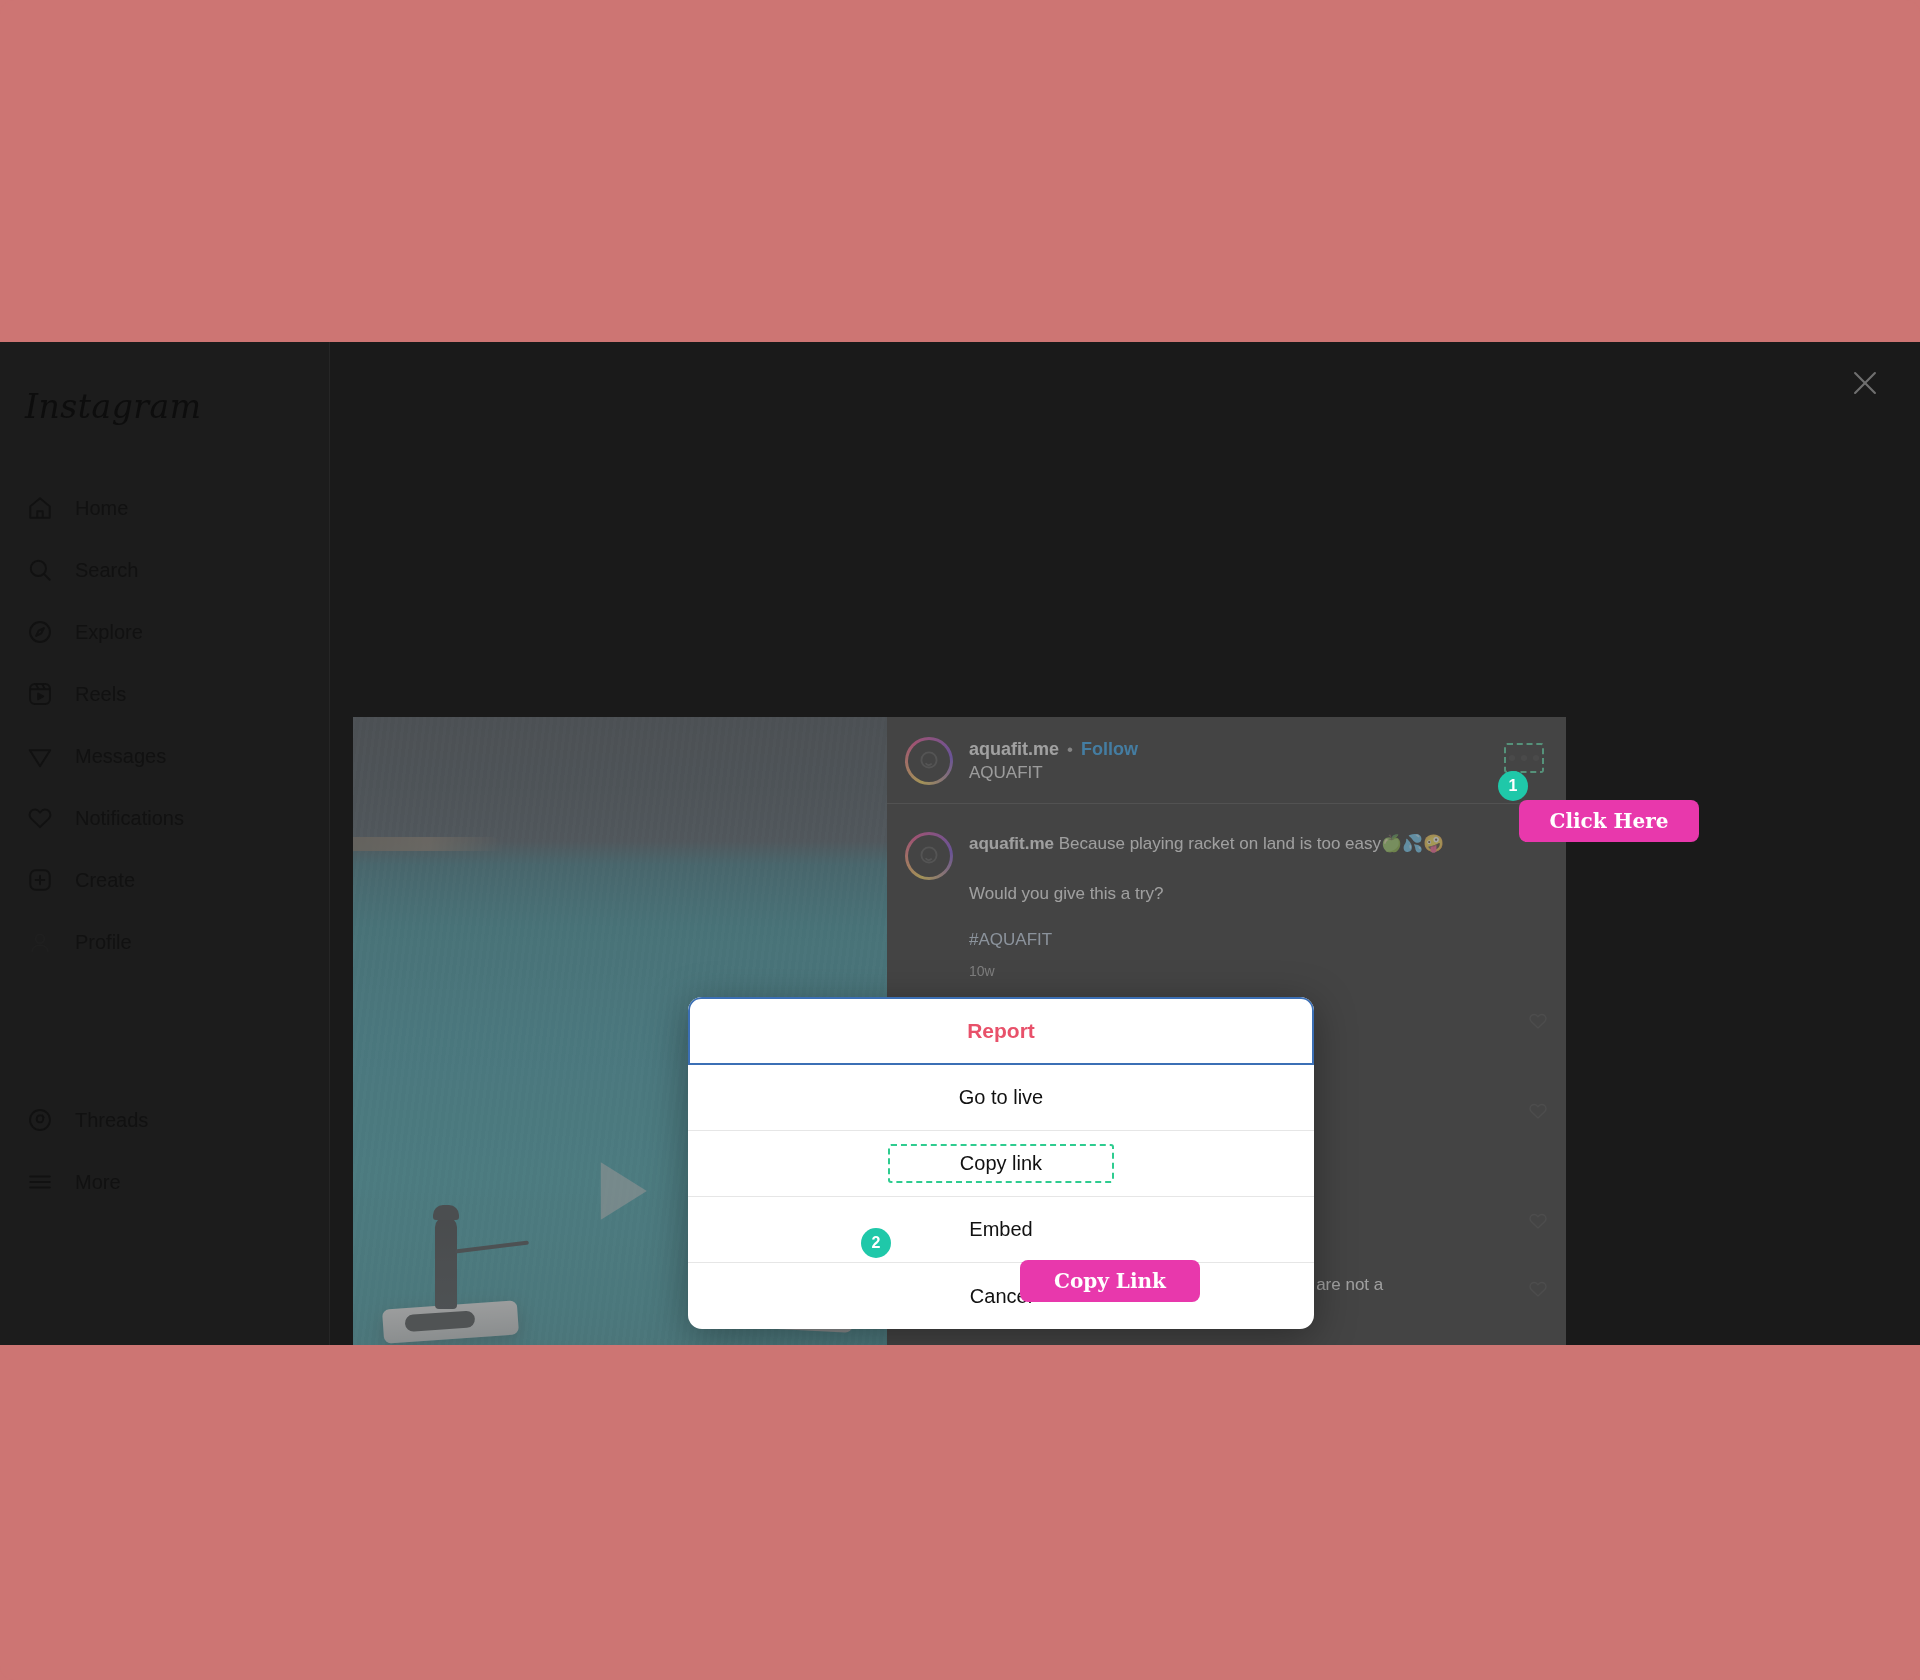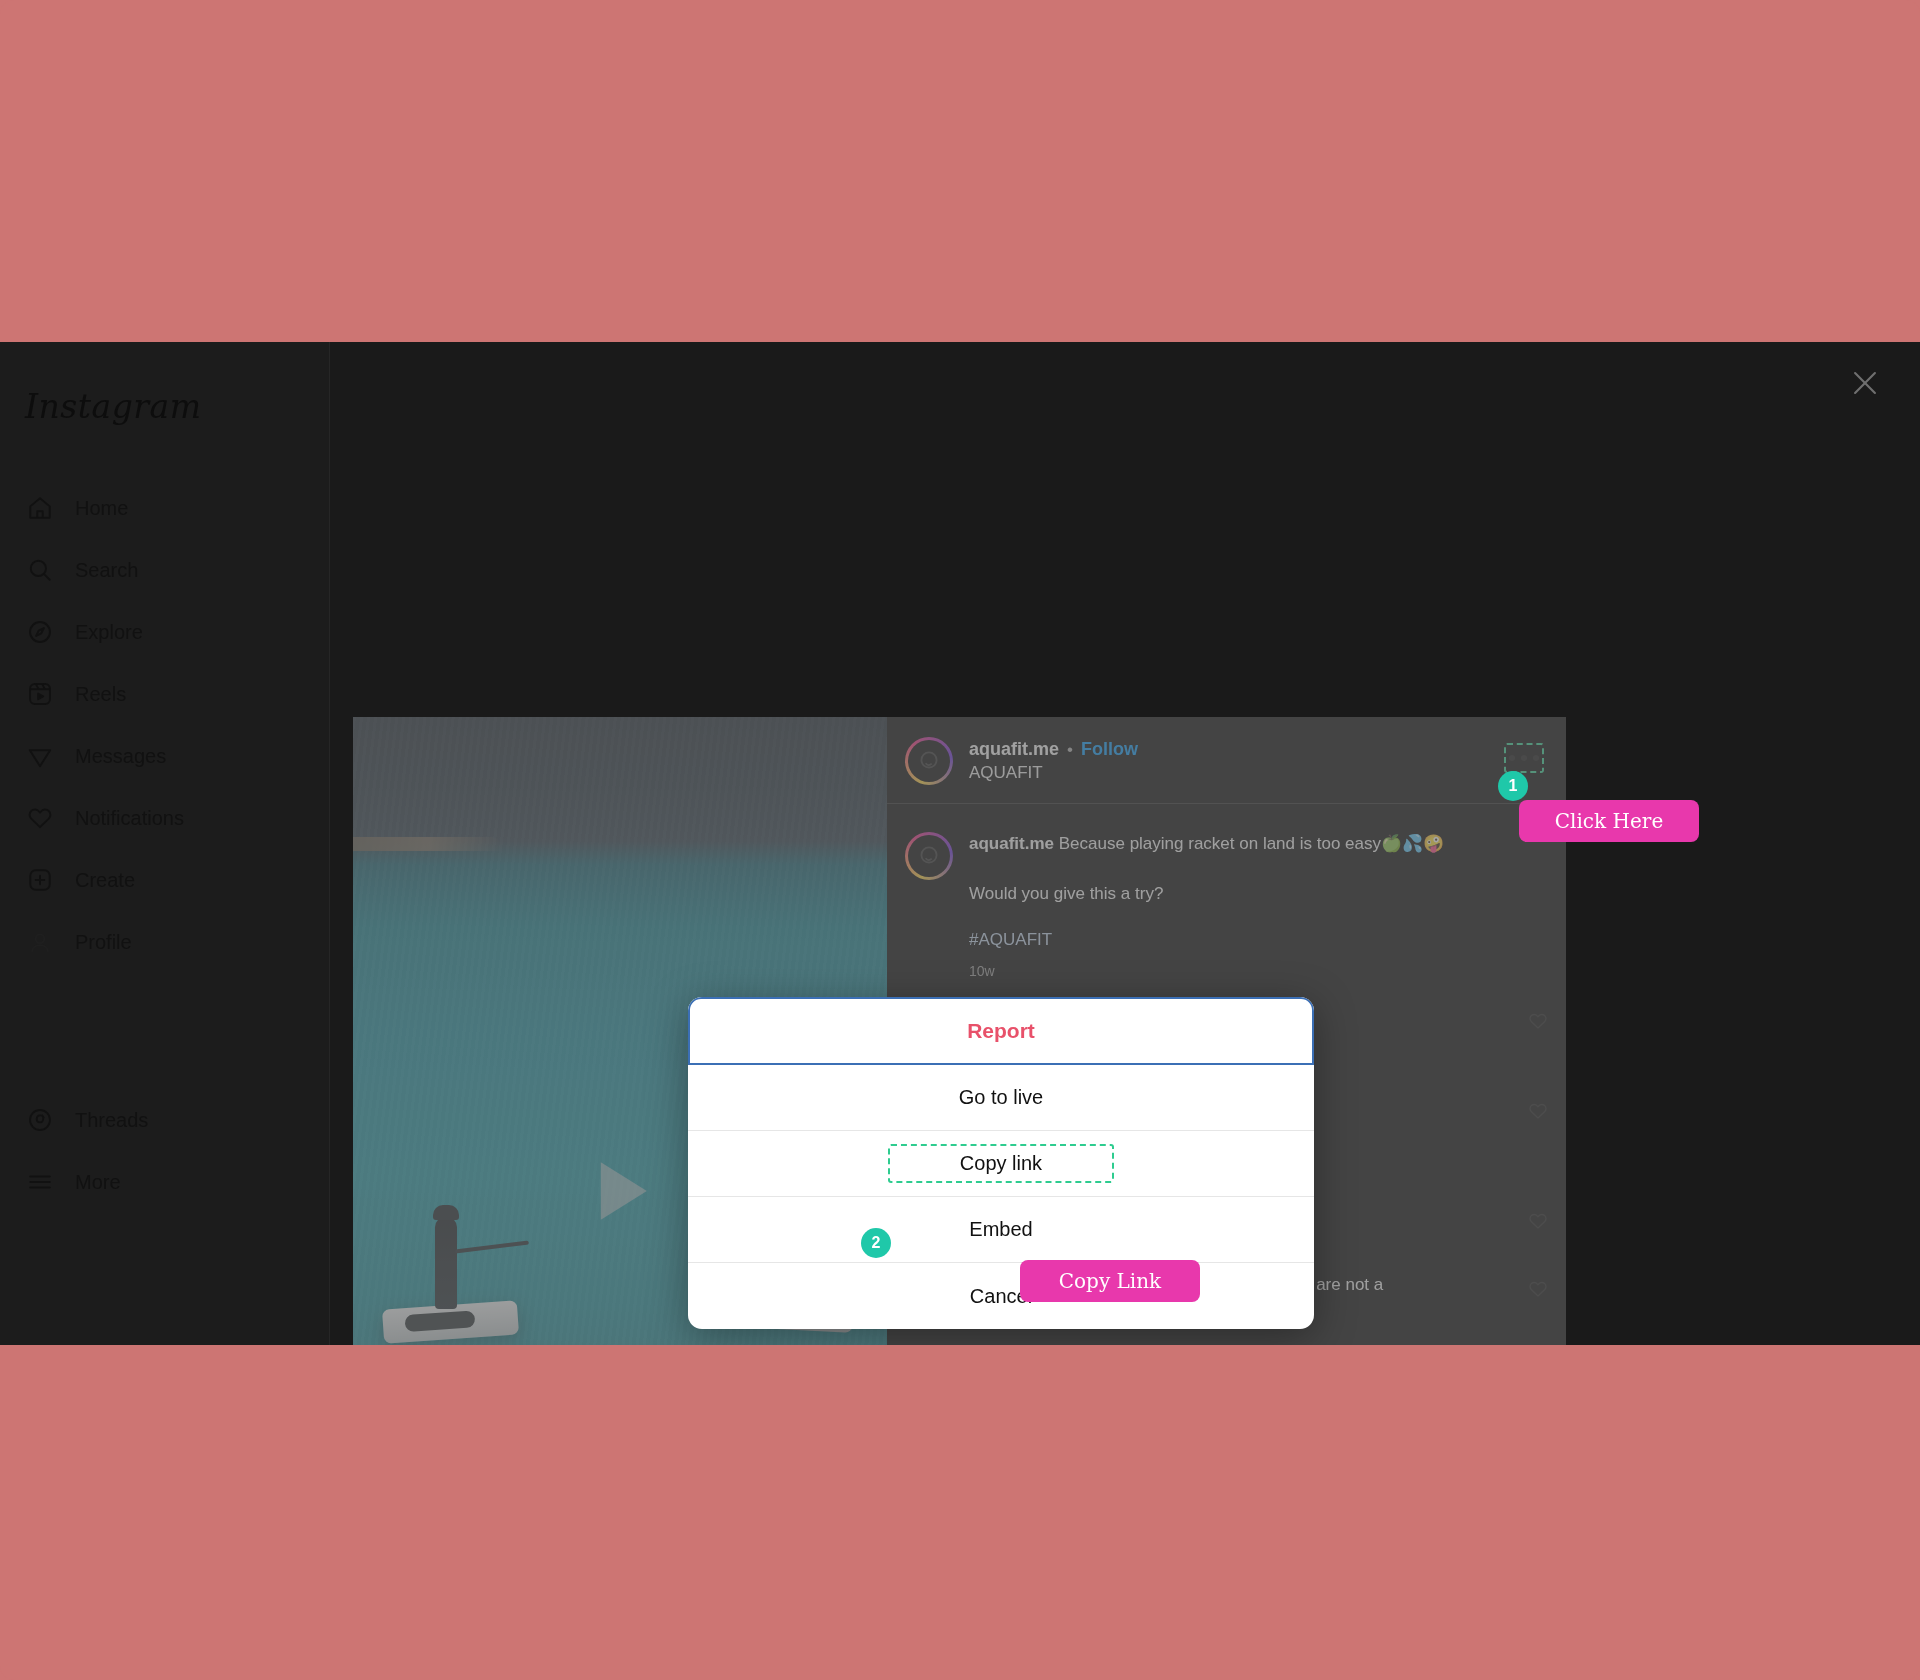--- a/index.html
+++ b/index.html
@@ -182,21 +182,21 @@
   .badge {
     position: absolute; width: 30px; height: 30px; border-radius: 50%;
     background: #1fc8a9; color:#fff; font-size: 16px; font-weight: 700;
     display:flex; align-items:center; justify-content:center; z-index: 9;
     font-family: "Liberation Sans", sans-serif;
   }
   .badge.b1 { left: 1498px; top: 429px; }
   .badge.b2 { left: 861px; top: 886px; }
   .cta {
     position: absolute; border-radius: 8px; background:#e838ac; color:#fff;
-    font-family: "DejaVu Serif", serif; font-weight: 400;
+    font-family: "DejaVu Serif", serif; font-weight: 700;
     display:flex; align-items:center; justify-content:center; z-index: 9; cursor:pointer;
   }
   .cta.c1 { left: 1519px; top: 458px; width: 180px; height: 42px; font-size: 20px; }
   .cta.c2 { left: 1020px; top: 918px; width: 180px; height: 42px; font-size: 20px; }
 </style>
 </head>
 <body>
 
 <div id="root">
 

